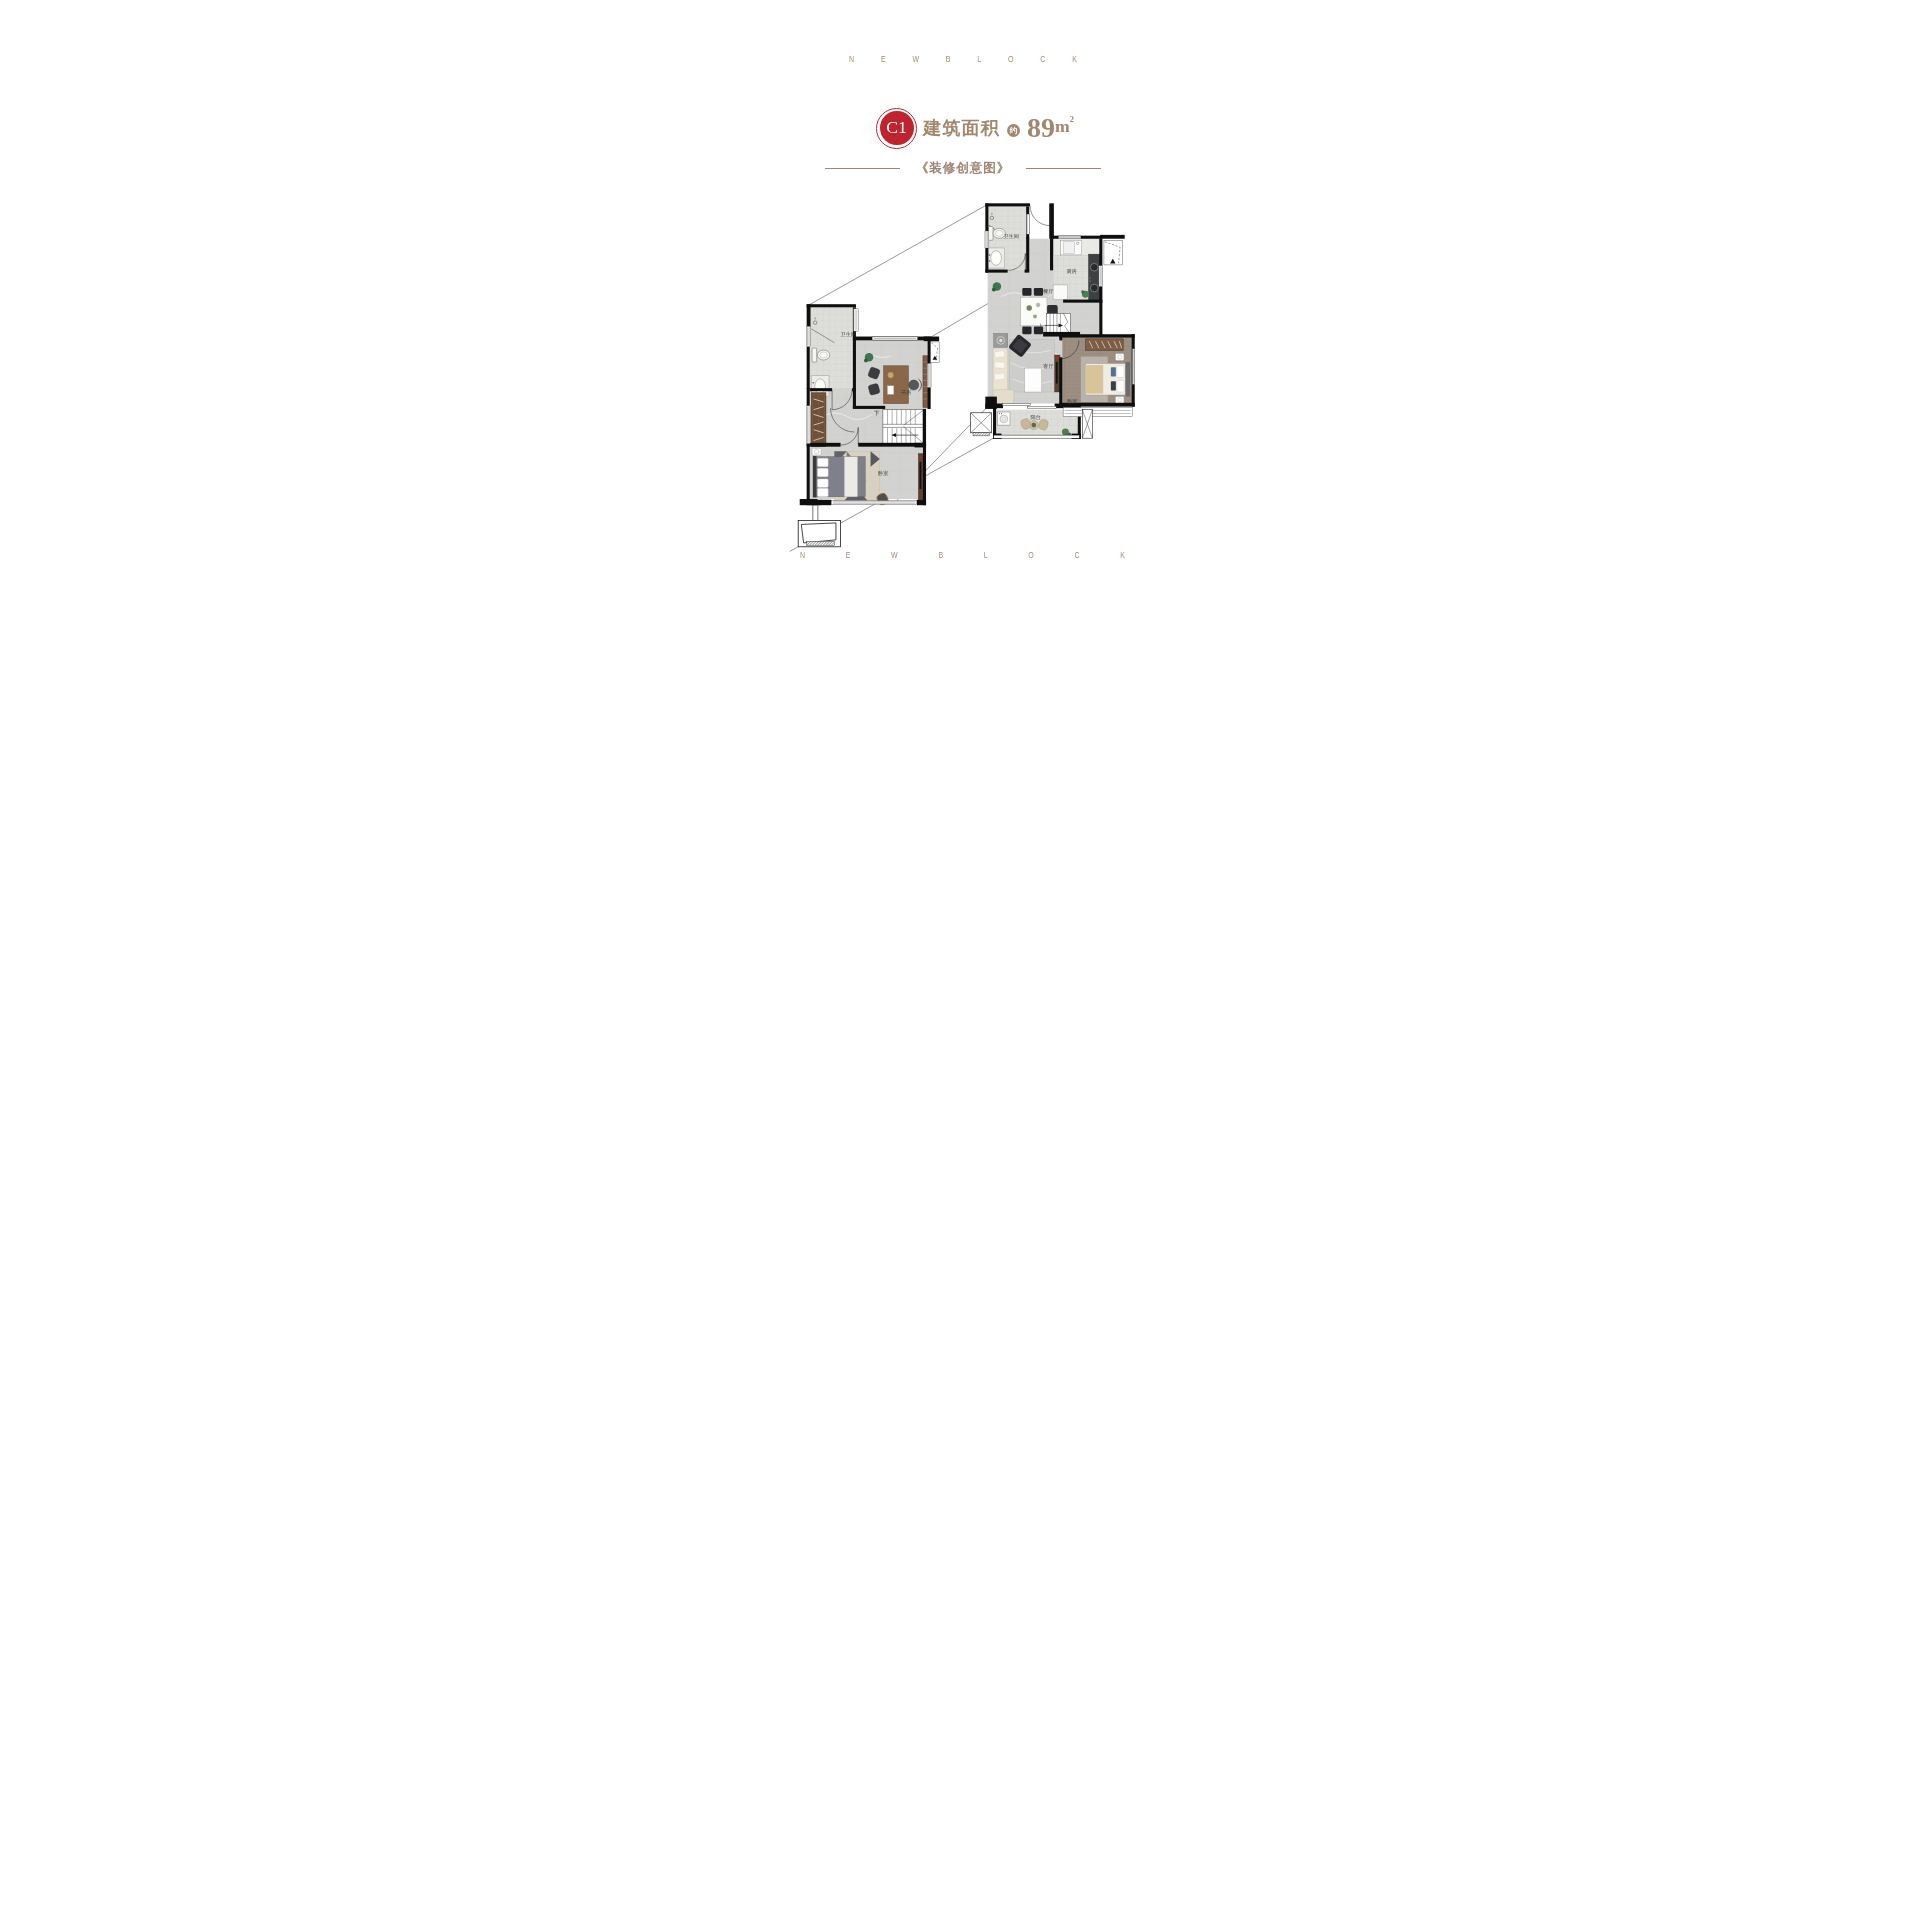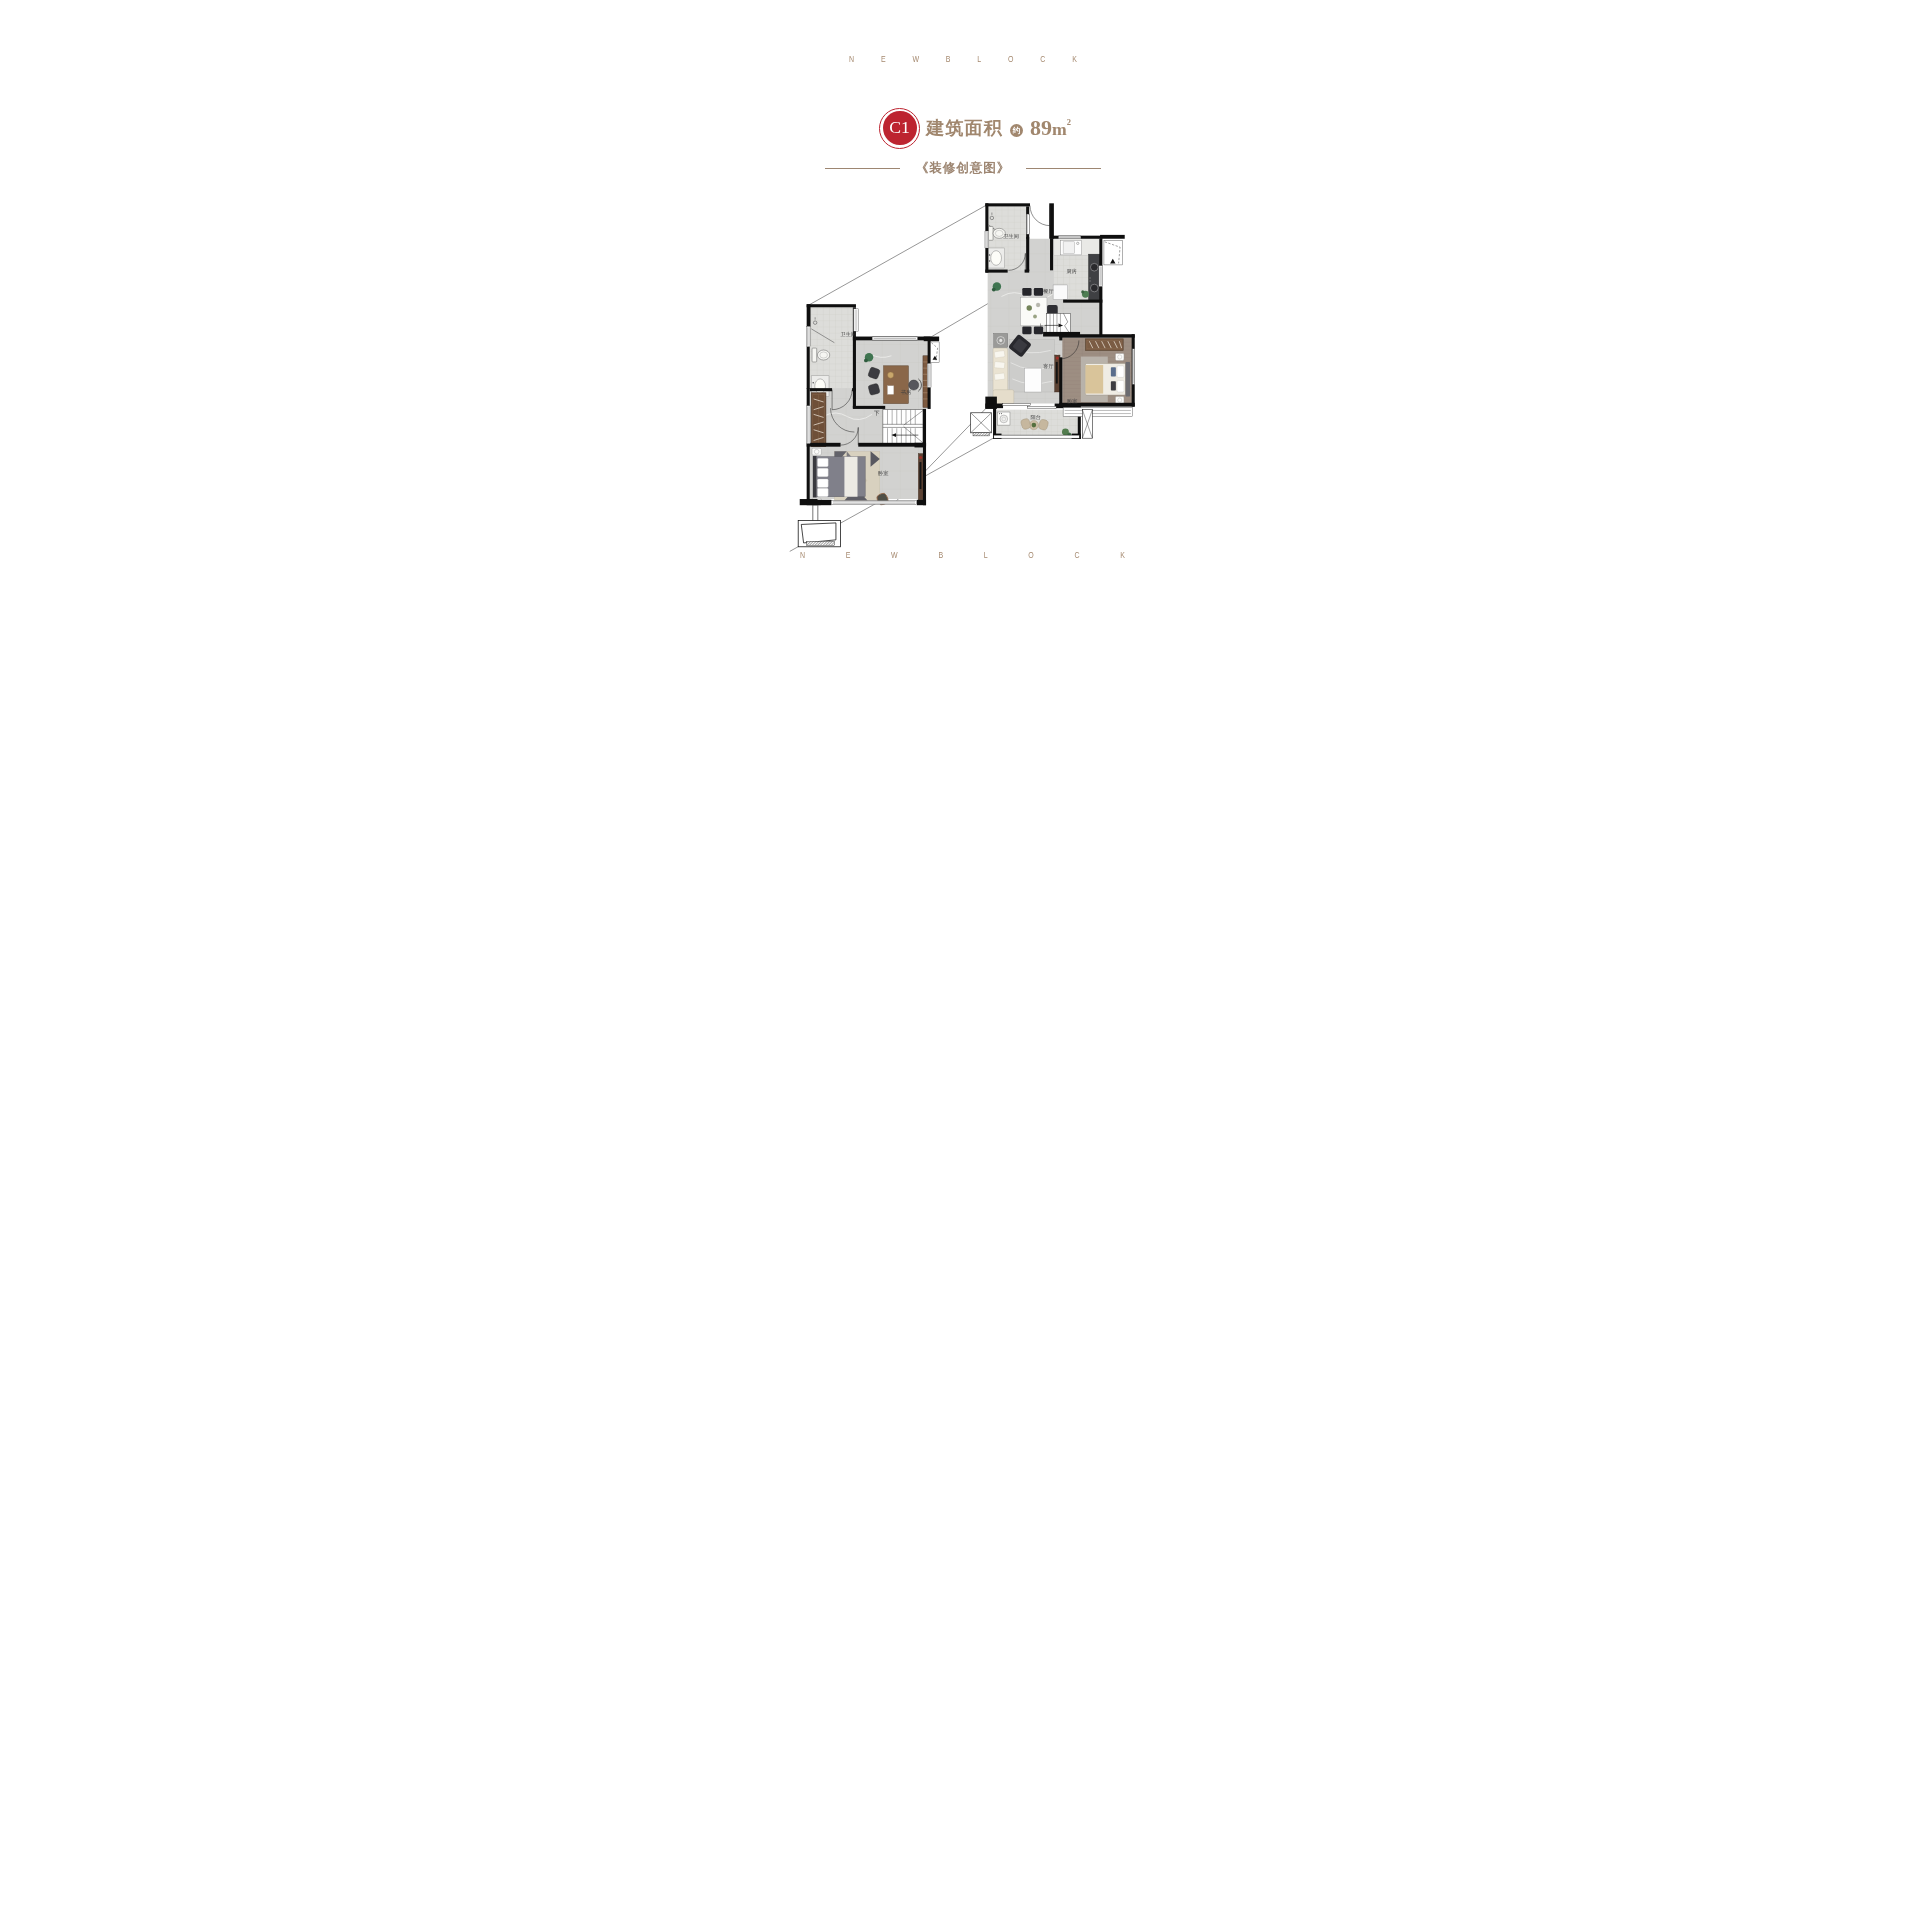--- a/index.html
+++ b/index.html
@@ -35,21 +35,21 @@
     color:#a1876e;font-family:Liberation Mono, monospace;font-weight:700;
     font-size:18px;letter-spacing:1.2px;white-space:nowrap;
   }
   .approx-badge{
     width:13px;height:13px;border-radius:50%;background:#a1876e;flex:0 0 auto;
     display:flex;align-items:center;justify-content:center;
     color:#fff;font-size:7.7px;font-weight:700;margin:5.4px 0.8px 0 0.8px;
   }
   .area-figure{display:flex;align-items:flex-start;color:#a1876e;
     font-family:"Liberation Serif", serif;font-weight:700;white-space:nowrap;}
-  .area-value{font-size:22px;line-height:1;}
+  .area-value{font-size:28px;line-height:1;}
   .area-unit{font-size:17.7px;line-height:1;margin-top:3.9px;}
   .area-sup{font-size:8.5px;line-height:1;margin-top:0.8px;}
 
   
   .subtitle-row{
     position:absolute;top:160px;left:0;width:100%;height:17px;
     display:flex;align-items:center;justify-content:center;gap:16px;
   }
   .subtitle-line{width:75px;height:0;border-top:0.6px solid #9d8672;}
   .subtitle-text{

